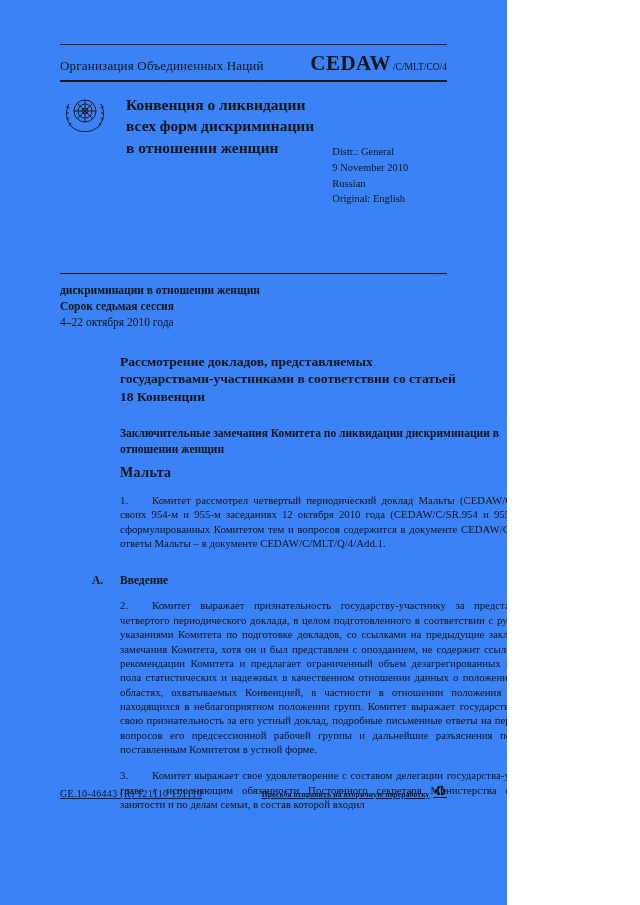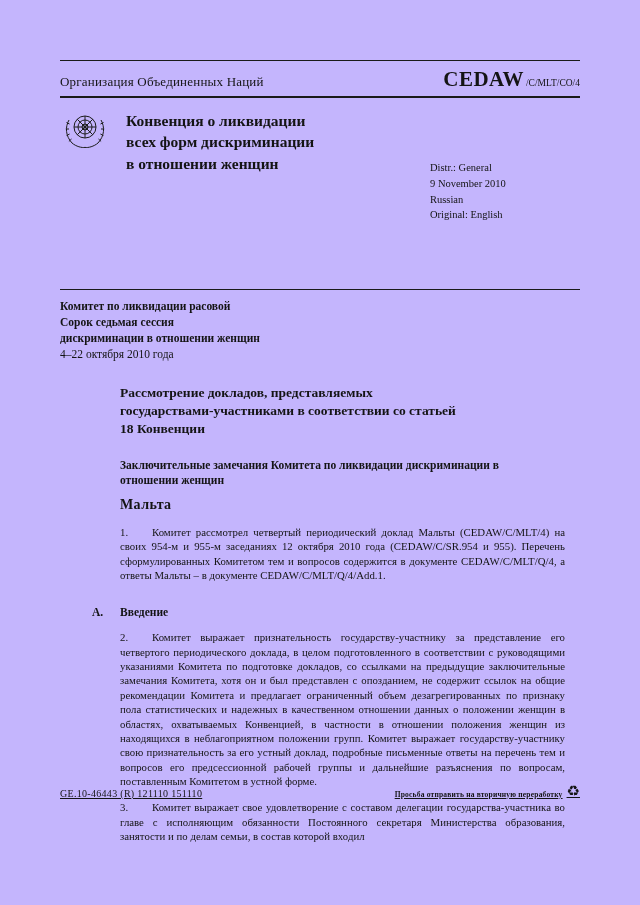--- a/index.html
+++ b/index.html
@@ -1,24 +1,24 @@
 <!DOCTYPE html>
 <html><head>
 <meta charset="utf-8">
 <style>
   html,body{margin:0;padding:0;background:#ffffff;}
   .page{
     position:relative;
-    width:640px;height:905px;
-    background:#c4b5fd;
+    width:507px;height:905px;
+    background:#3b82f6;
     color:#141414;
     font-family:"Liberation Serif","DejaVu Serif",serif;
     overflow:hidden;
     box-sizing:border-box;
-    padding:16px 60px;
+    padding:0 60px;
   }
   .rule{background:#1a1a1a;width:100%;}
   .rule.thin{height:1px;}
   .rule.heavy{height:2px;}
   .top-rule{margin-top:44px;}
   .header-row{
     display:flex;align-items:baseline;justify-content:space-between;
     margin-top:6px;margin-bottom:4px;
   }
   .org-name{font-size:13px;letter-spacing:.2px;}
@@ -100,23 +100,22 @@
       <div>Distr.: General</div>
       <div>9 November 2010</div>
       <div>Russian</div>
       <div>Original: English</div>
     </div>
   </div>
 
   <div class="rule thin mast-rule"></div>
 
   <div class="committee">
-    <div class="bold">Комитет по ликвидации расовой</div>
+    <div class="bold">дискриминации в отношении женщин</div>
     <div class="bold">Сорок седьмая сессия</div>
-    <div class="bold">дискриминации в отношении женщин</div>
     <div>4–22 октября 2010 года</div>
   </div>
 
   <div class="content">
 
     <div class="doc-title">Рассмотрение докладов, представляемых государствами-участниками в соответствии со статьей 18 Конвенции</div>
 
     <div class="doc-subtitle">Заключительные замечания Комитета по ликвидации дискриминации в отношении женщин</div>
 
     <div class="country">Мальта</div>

